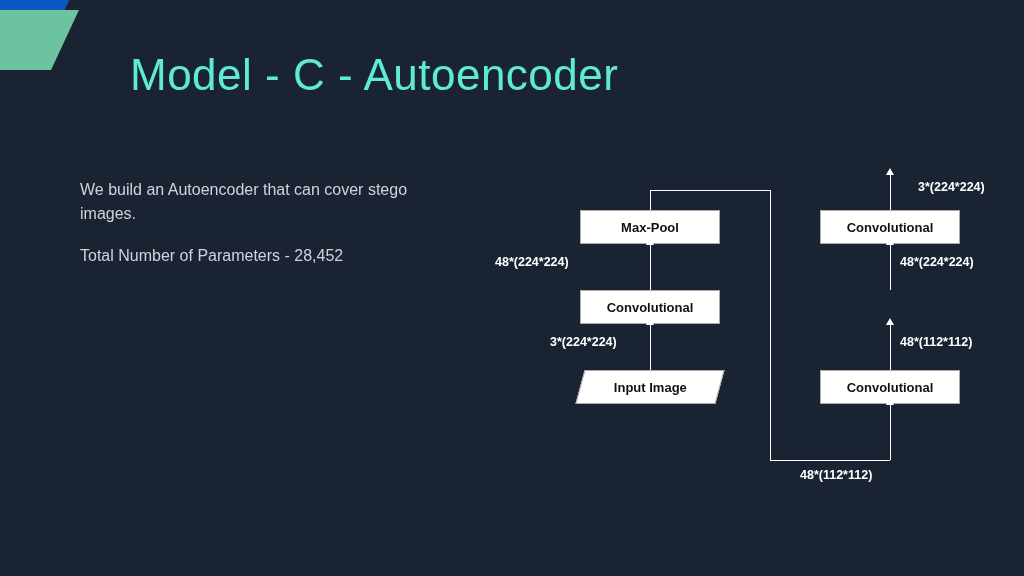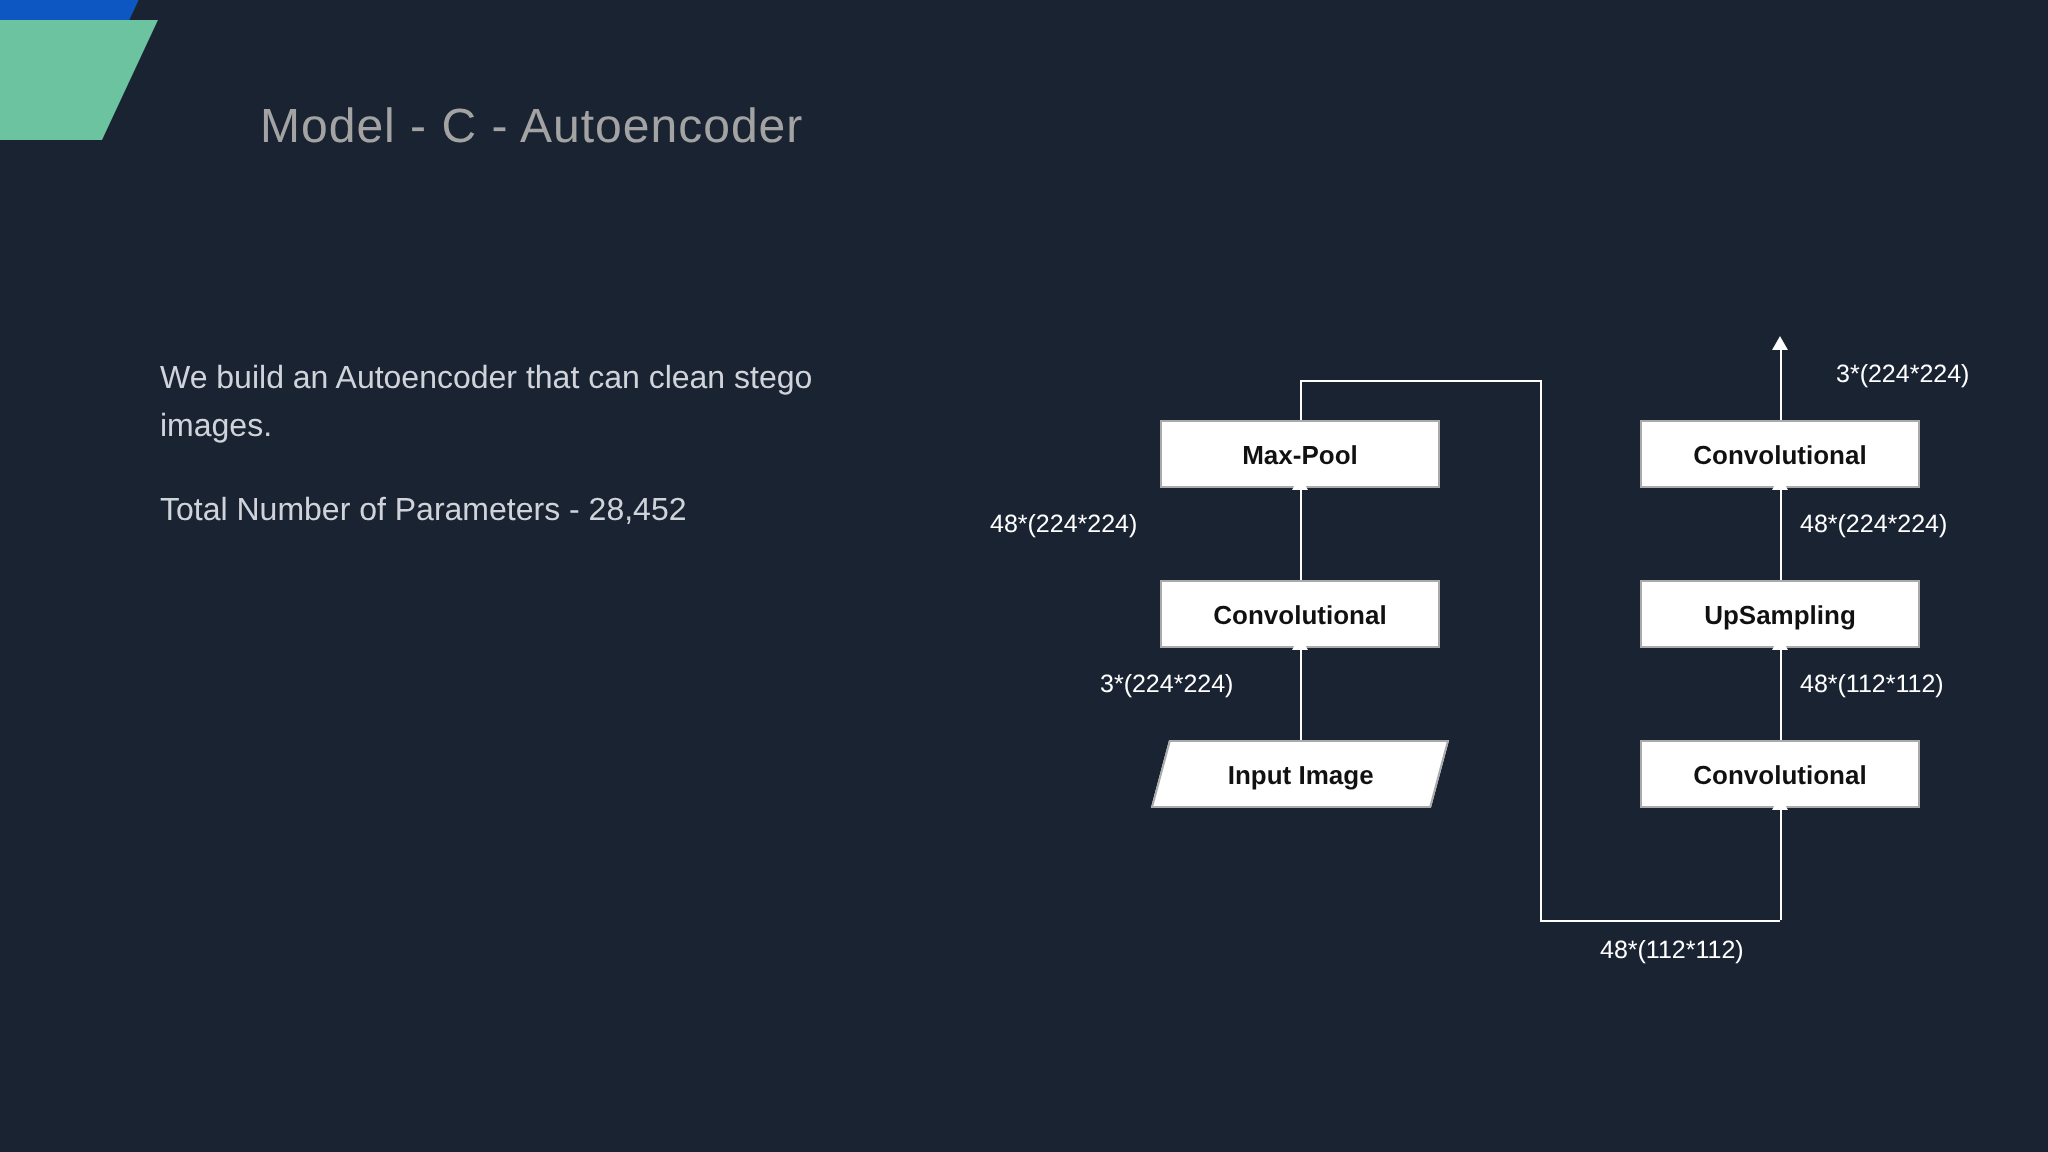--- a/index.html
+++ b/index.html
@@ -25,24 +25,24 @@
     top: 10px; left: -40px;
     width: 105px; height: 60px;
     background: #6cc3a0;
     transform: skewX(-25deg);
     z-index: 2;
   }
 
   .title {
     position: absolute;
     top: 50px; left: 130px;
-    font-size: 24px;
+    font-size: 44px;
     font-weight: 300;
     letter-spacing: 0.5px;
-    color: #a3a3a3;
+    color: #5eead4;
   }
 
   .body-text {
     position: absolute;
     top: 178px; left: 80px;
     width: 380px;
     font-size: 16px;
     line-height: 1.5;
     color: #d0d4da;
   }
@@ -67,21 +67,21 @@
     border: 1px solid #aaa;
   }
   .node.input {
     transform: skewX(-15deg);
   }
   .node.input span { transform: skewX(15deg); }
   .dim-label {
     position: absolute;
     color: #fff;
     font-size: 12.5px;
-    font-weight: 400;
+    font-weight: 700;
     white-space: nowrap;
   }
   .arrow {
     position: absolute;
     width: 1px;
     background: #fff;
   }
   .arrow::after {
     content: "";
     position: absolute;
@@ -106,21 +106,21 @@
 </style>
 </head>
 <body>
 
 <div class="ribbon-blue"></div>
 <div class="ribbon-green"></div>
 
 <h1 class="title">Model - C - Autoencoder</h1>
 
 <div class="body-text">
-  <p>We build an Autoencoder that can clean stego images.</p>
+  <p>We build an Autoencoder that can cover stego images.</p>
   <p>Total Number of Parameters - 28,452</p>
 </div>
 
 <div class="diagram">
 
   <div class="node" style="top:40px; left:80px;">
     <span>Max-Pool</span>
   </div>
   <div class="node" style="top:120px; left:80px;">
     <span>Convolutional</span>
@@ -130,23 +130,20 @@
   </div>
 
   <div class="arrow" style="top:74px; left:150px; height:46px;"></div>
   <div class="arrow" style="top:154px; left:150px; height:46px;"></div>
 
   <div class="dim-label" style="top:85px; left:-5px;">48*(224*224)</div>
   <div class="dim-label" style="top:165px; left:50px;">3*(224*224)</div>
 
   <div class="node" style="top:40px; left:320px;">
     <span>Convolutional</span>
-  </div>
-  <div class="node" style="top:120px; left:320px;">
-    <span>UpSampling</span>
   </div>
   <div class="node" style="top:200px; left:320px;">
     <span>Convolutional</span>
   </div>
 
   <div class="arrow" style="top:4px; left:390px; height:36px;"></div>
   <div class="arrow" style="top:74px; left:390px; height:46px;"></div>
   <div class="arrow" style="top:154px; left:390px; height:46px;"></div>
 
   <div class="dim-label" style="top:10px; left:418px;">3*(224*224)</div>

